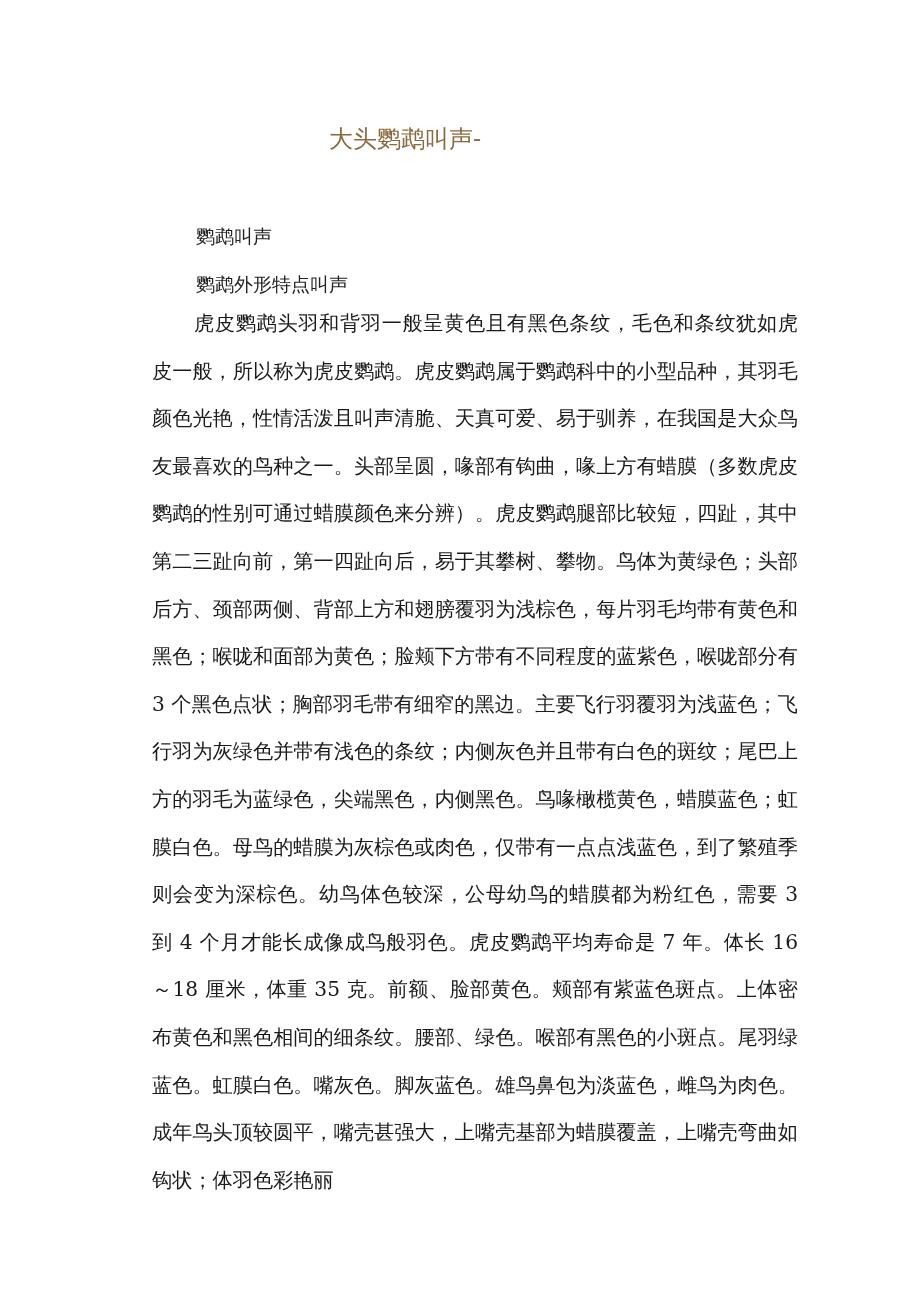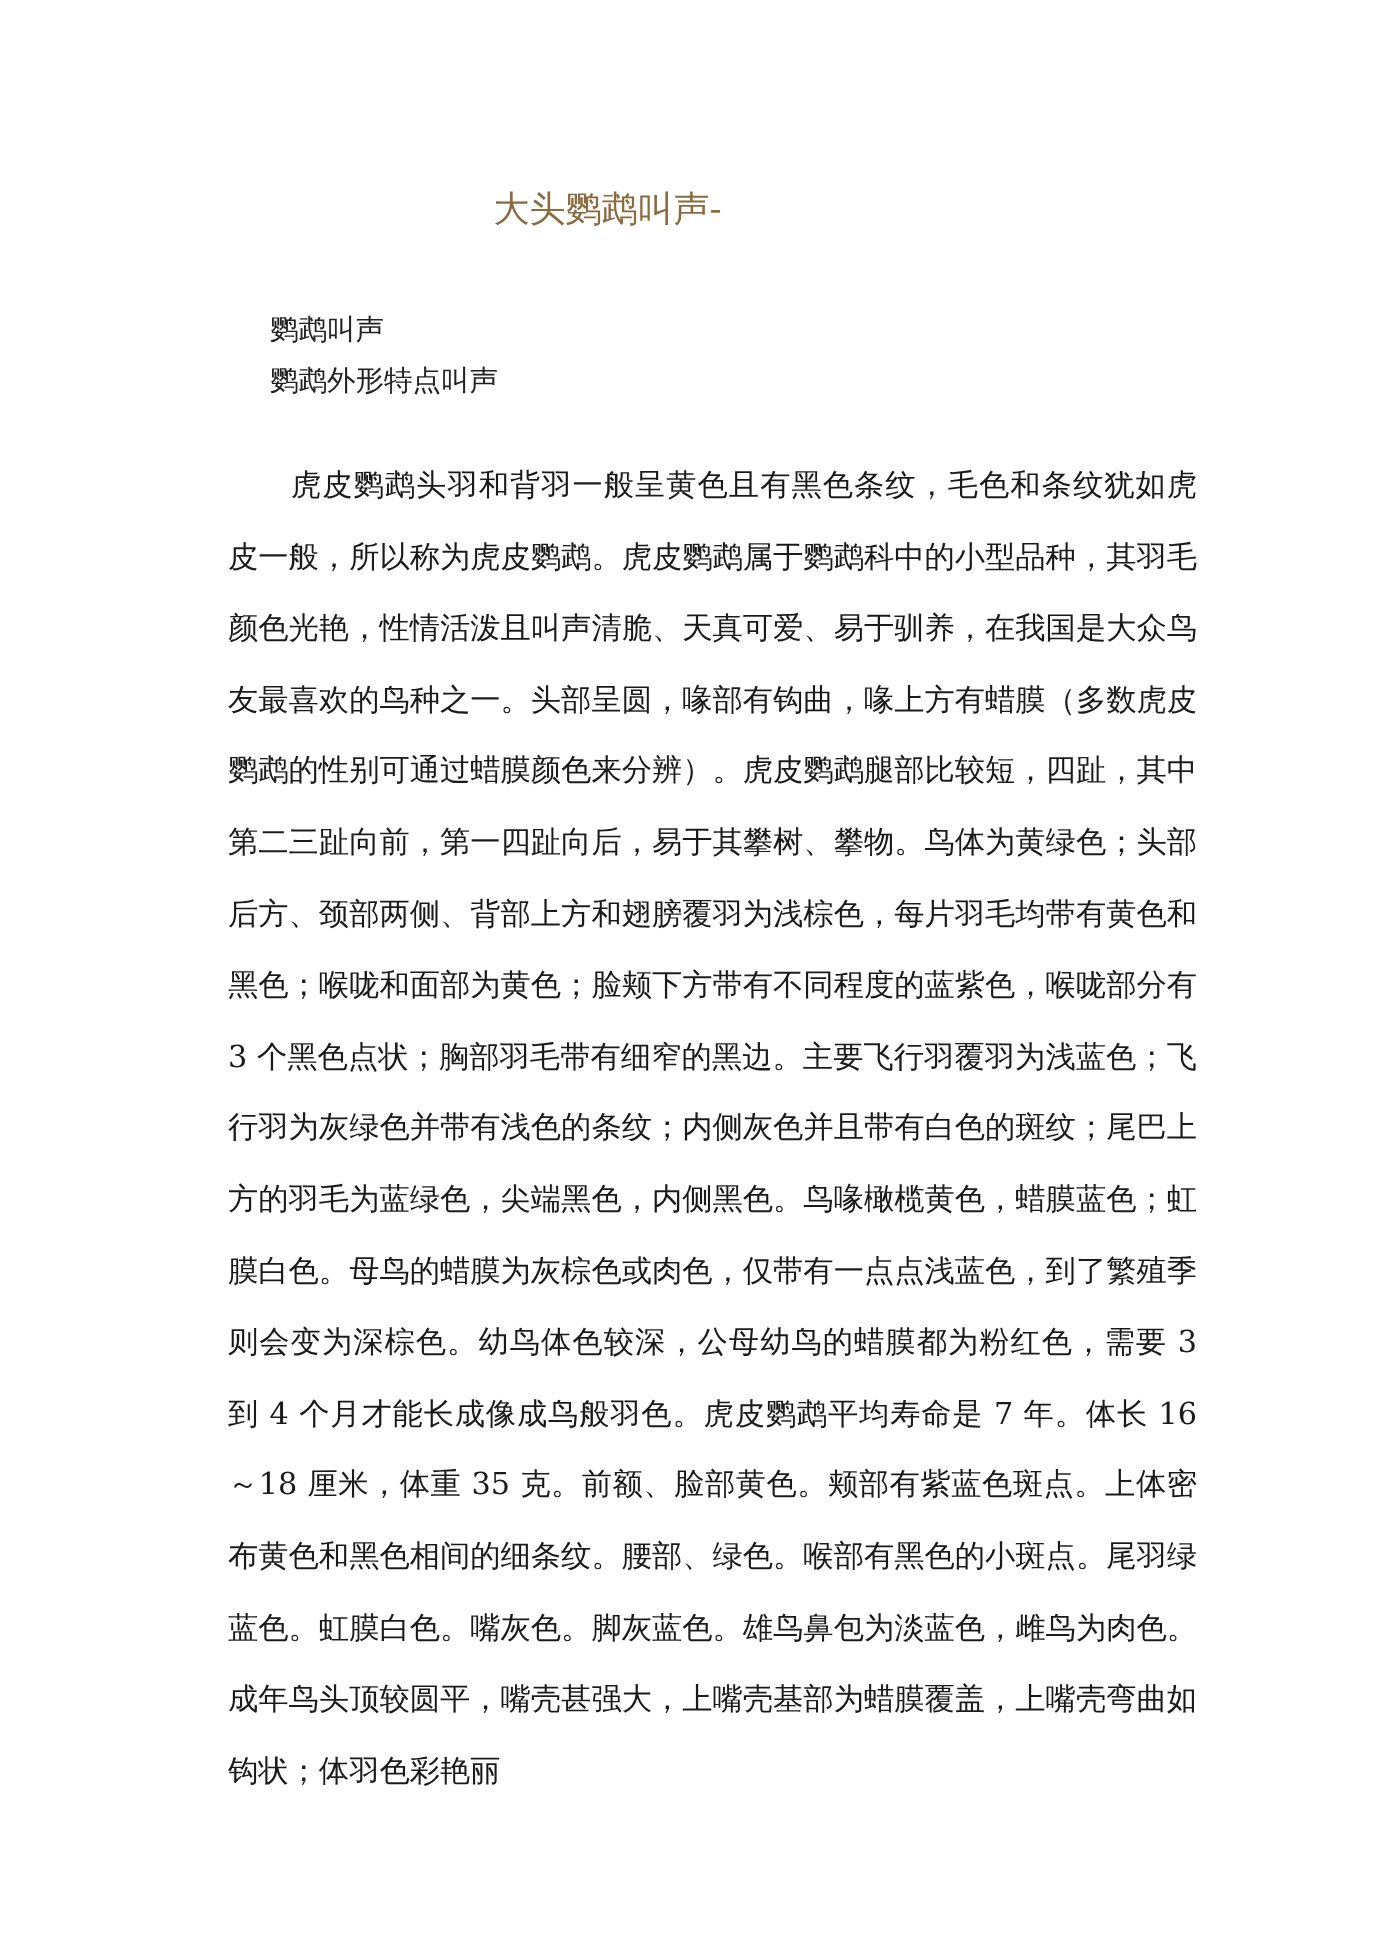--- a/index.html
+++ b/index.html
@@ -33,25 +33,25 @@
       letter-spacing: 0px;
       margin: 0;
       font-weight: normal;
     }
     .heading {
       position: absolute;
       left: 180px;
       font-size: 19px;
       line-height: 28px;
       color: #222;
-      margin: 0;
+      margin: 16px;
       font-weight: normal;
     }
     .h1 { top: 206px; }
-    .h2 { top: 240px; text-align: right; }
+    .h2 { top: 254px; text-align: right; }
     .body-text {
       position: absolute;
       left: 152px;
       top: 300px;
       width: 646px;
       margin: 0;
       font-size: 20.2px;
       line-height: 47.6px;
       text-indent: 42px;
       text-align: justify;

